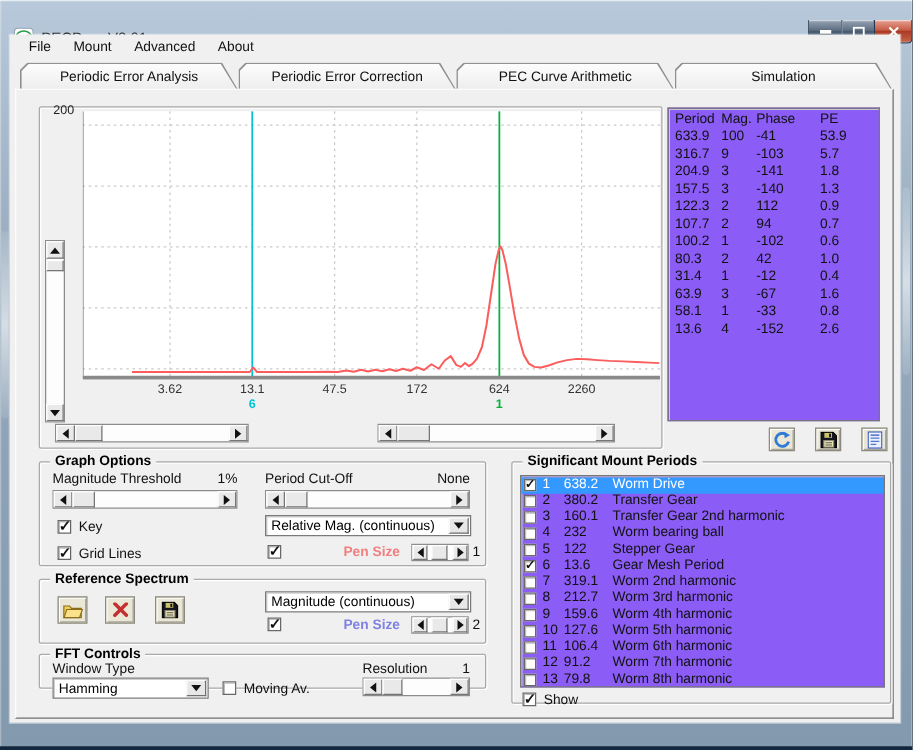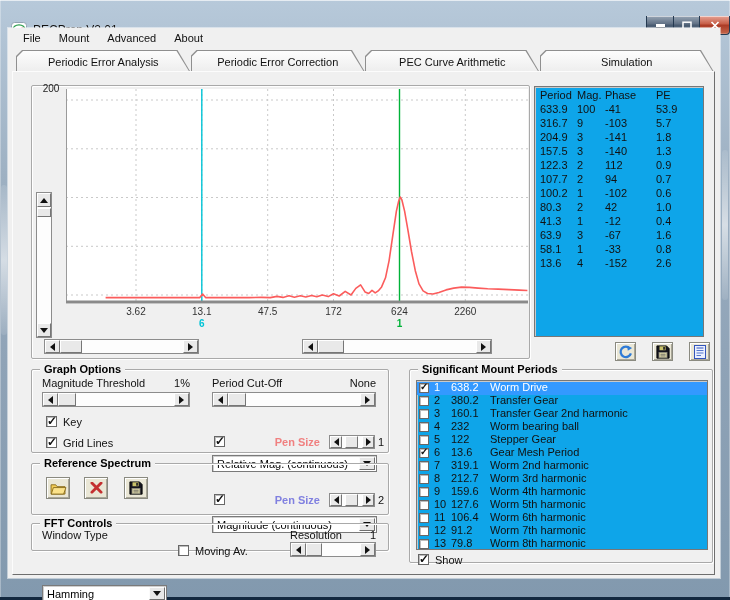--- a/index.html
+++ b/index.html
@@ -72,39 +72,39 @@
   .sbv .btn{position:absolute;left:0;right:0;height:14px;background:#e9e9e9;border:1px solid;border-color:#fff #767676 #767676 #fff;
     display:flex;align-items:center;justify-content:center;}
   .sbv .btn.u{top:0;} .sbv .btn.d{bottom:0;}
   .sbv .thumb{position:absolute;left:0;right:0;background:#e9e9e9;border:1px solid;border-color:#fff #767676 #767676 #fff;}
   .tri-l{width:0;height:0;border:4px solid transparent;border-right:5px solid #111;margin-left:-4px;}
   .tri-r{width:0;height:0;border:4px solid transparent;border-left:5px solid #111;margin-right:-4px;}
   .tri-u{width:0;height:0;border:4px solid transparent;border-bottom:5px solid #111;margin-top:-4px;}
   .tri-d{width:0;height:0;border:4px solid transparent;border-top:5px solid #111;margin-bottom:-4px;}
 
   
-  .listbox{position:absolute;background:#0ea5e9;border:1px solid #777;box-shadow:inset 1px 1px 0 #c9c9c9;overflow:hidden;text-decoration:underline;}
+  .listbox{position:absolute;background:#8b5cf6;border:1px solid #777;box-shadow:inset 1px 1px 0 #c9c9c9;overflow:hidden;text-decoration:underline;}
   .spec-row{position:relative;height:14px;font-size:11px;color:#111;}
   .spec-row span{position:absolute;top:0;white-space:nowrap;}
   .spec-c0{left:5px;} .spec-c1{left:42px;} .spec-c2{left:70px;} .spec-c3{left:121px;}
   .spec-head{font-size:11px;}
   .mrow{position:relative;height:13px;font-size:11px;color:#111;}
   .mrow.selected{background:#3399ff;color:#fff;}
   .mrow span{position:absolute;top:-1px;white-space:nowrap;}
   .m-num{left:17px;} .m-period{left:34px;} .m-name{left:73px;}
   .mrow .cb{left:2px;top:1px;width:10px;height:10px;}
   .mrow .cb.checked::after{font-size:10px;top:-3px;left:0;}
 
   
   .lbl{position:absolute;font-size:11px;color:#111;white-space:nowrap;}
   .lbl.right{text-align:right;}
   .cb{position:absolute;width:11px;height:11px;background:#fff;border:1px solid #676767;box-shadow:inset 1px 1px 0 #bdbdbd;}
   .cb.checked::after{content:"\2713";position:absolute;left:0px;top:-3px;font-size:12px;font-weight:bold;color:#101010;}
   .combo{position:absolute;height:17px;background:#fff;border:1px solid #7a7a7a;box-shadow:inset 1px 1px 0 #cfcfcf;
-    font-size:11px;padding:2px 18px 0 4px;white-space:nowrap;overflow:hidden;margin-top:43px;}
+    font-size:11px;padding:2px 18px 0 4px;white-space:nowrap;overflow:hidden;}
   .combo .drop{position:absolute;right:1px;top:1px;bottom:1px;width:16px;background:#e7e7e7;
     border:1px solid;border-color:#fbfbfb #6f6f6f #6f6f6f #fbfbfb;display:flex;align-items:center;justify-content:center;}
   .pen1{color:#f08080;font-weight:bold;}
   .pen2{color:#8080e0;font-weight:bold;}
   .icon-btn{position:absolute;width:24px;height:22px;background:#eae7d6;border:1px solid #8a8a80;
     box-shadow:inset 1px 1px 0 #fff,inset -1px -1px 0 #a9a698;display:flex;align-items:center;justify-content:center;}
   .icon-btn.small{width:21px;height:19px;}
 </style>
 </head>
 <body>
@@ -300,21 +300,21 @@
             </div>
 
             <div class="spec-row">
               <span class="spec-c0">80.3</span>
               <span class="spec-c1">2</span>
               <span class="spec-c2">42</span>
               <span class="spec-c3">1.0</span>
             </div>
 
             <div class="spec-row">
-              <span class="spec-c0">41.3</span>
+              <span class="spec-c0">31.4</span>
               <span class="spec-c1">1</span>
               <span class="spec-c2">-12</span>
               <span class="spec-c3">0.4</span>
             </div>
 
             <div class="spec-row">
               <span class="spec-c0">63.9</span>
               <span class="spec-c1">3</span>
               <span class="spec-c2">-67</span>
               <span class="spec-c3">1.6</span>

